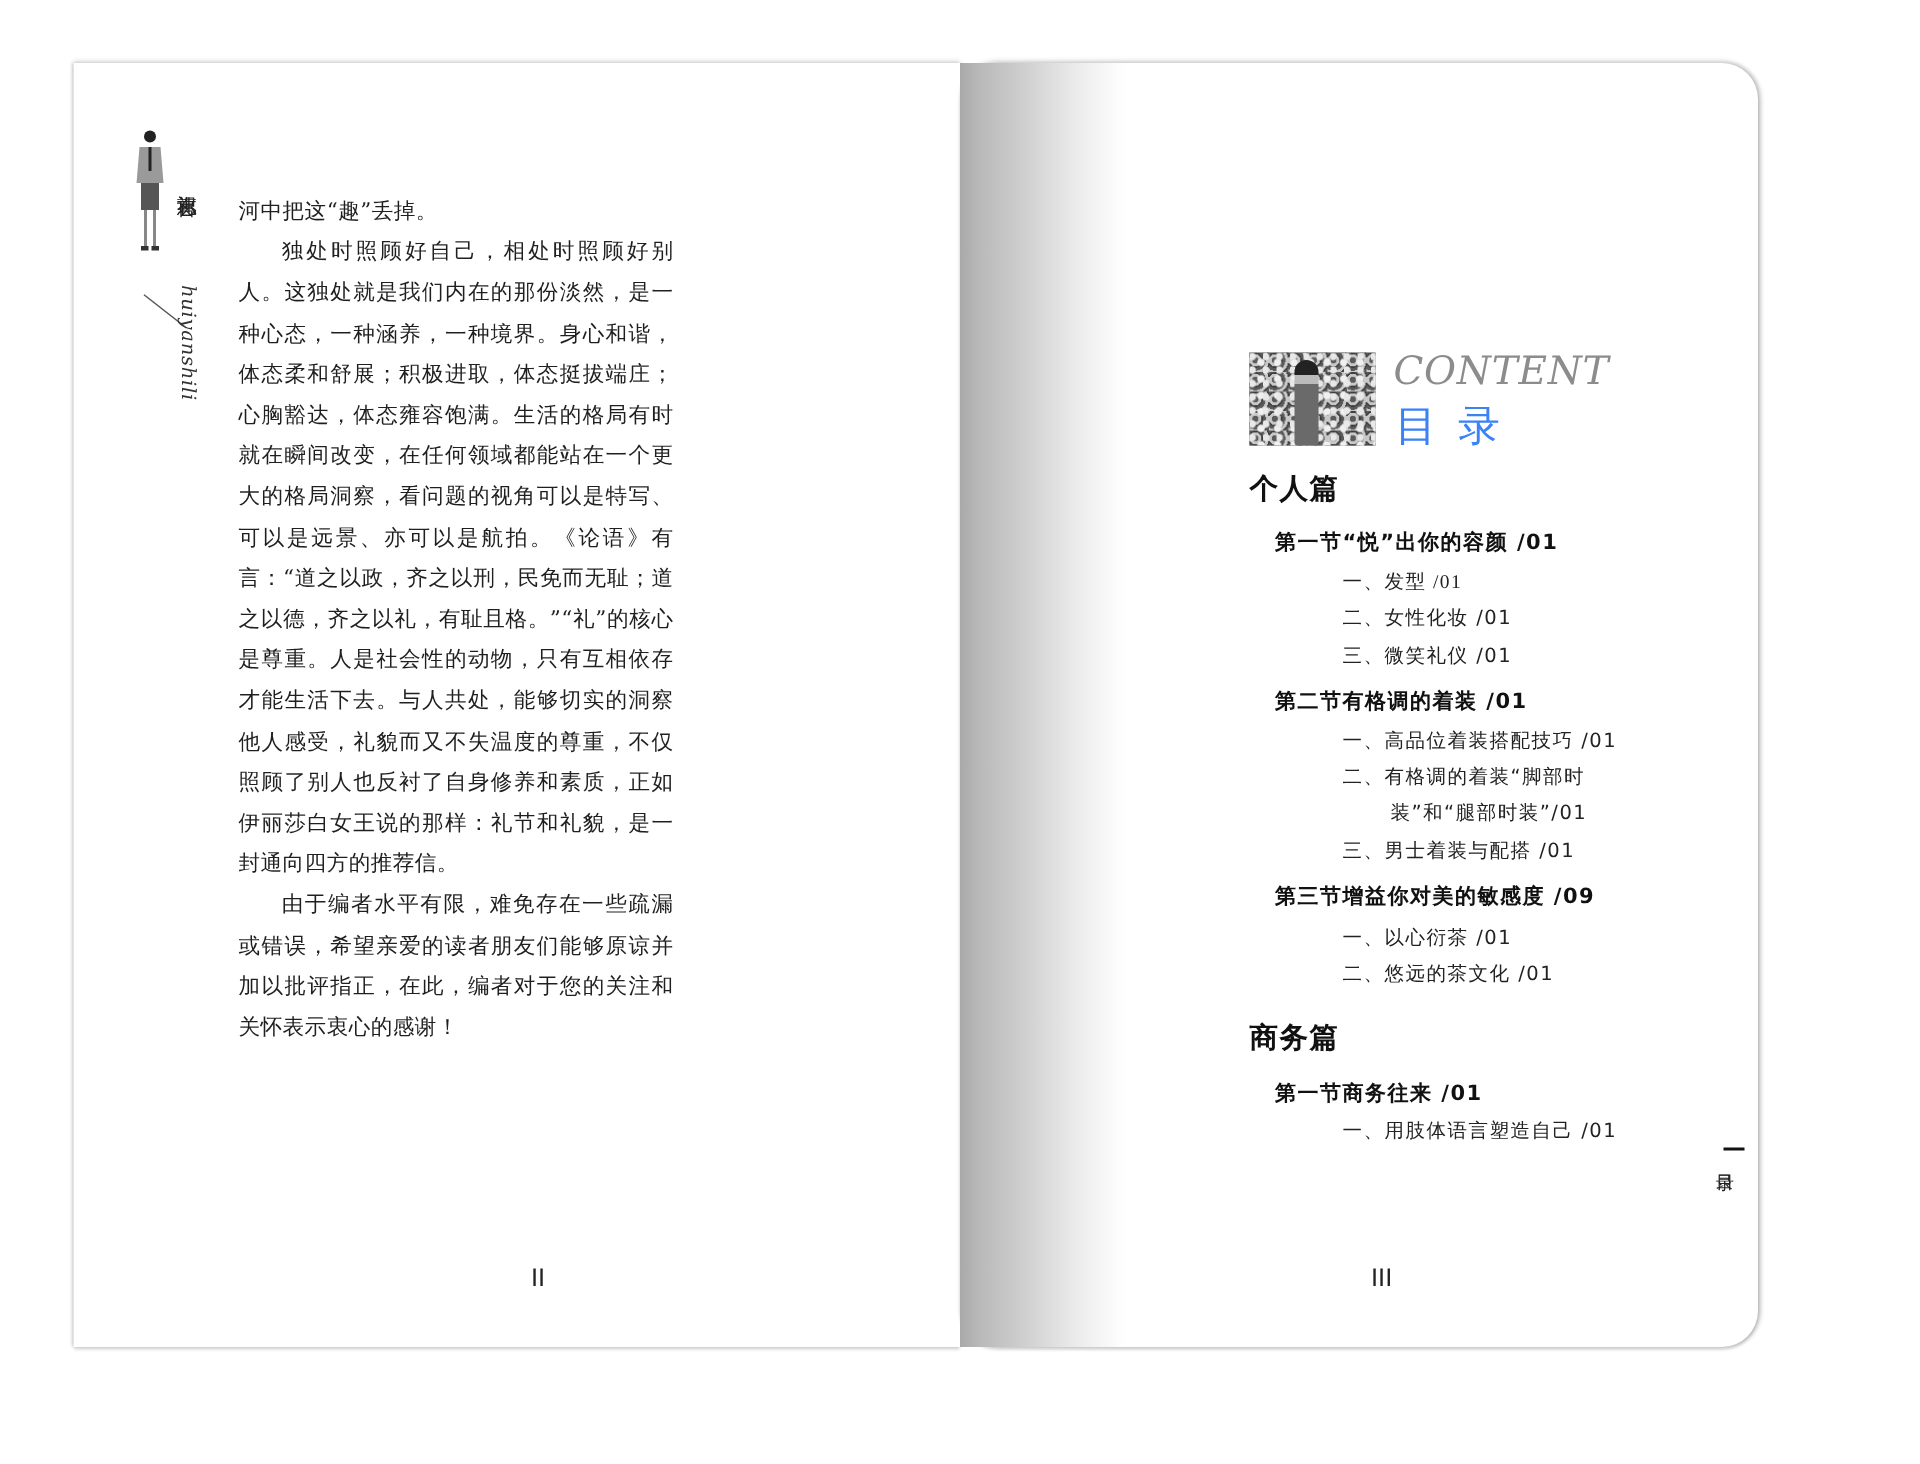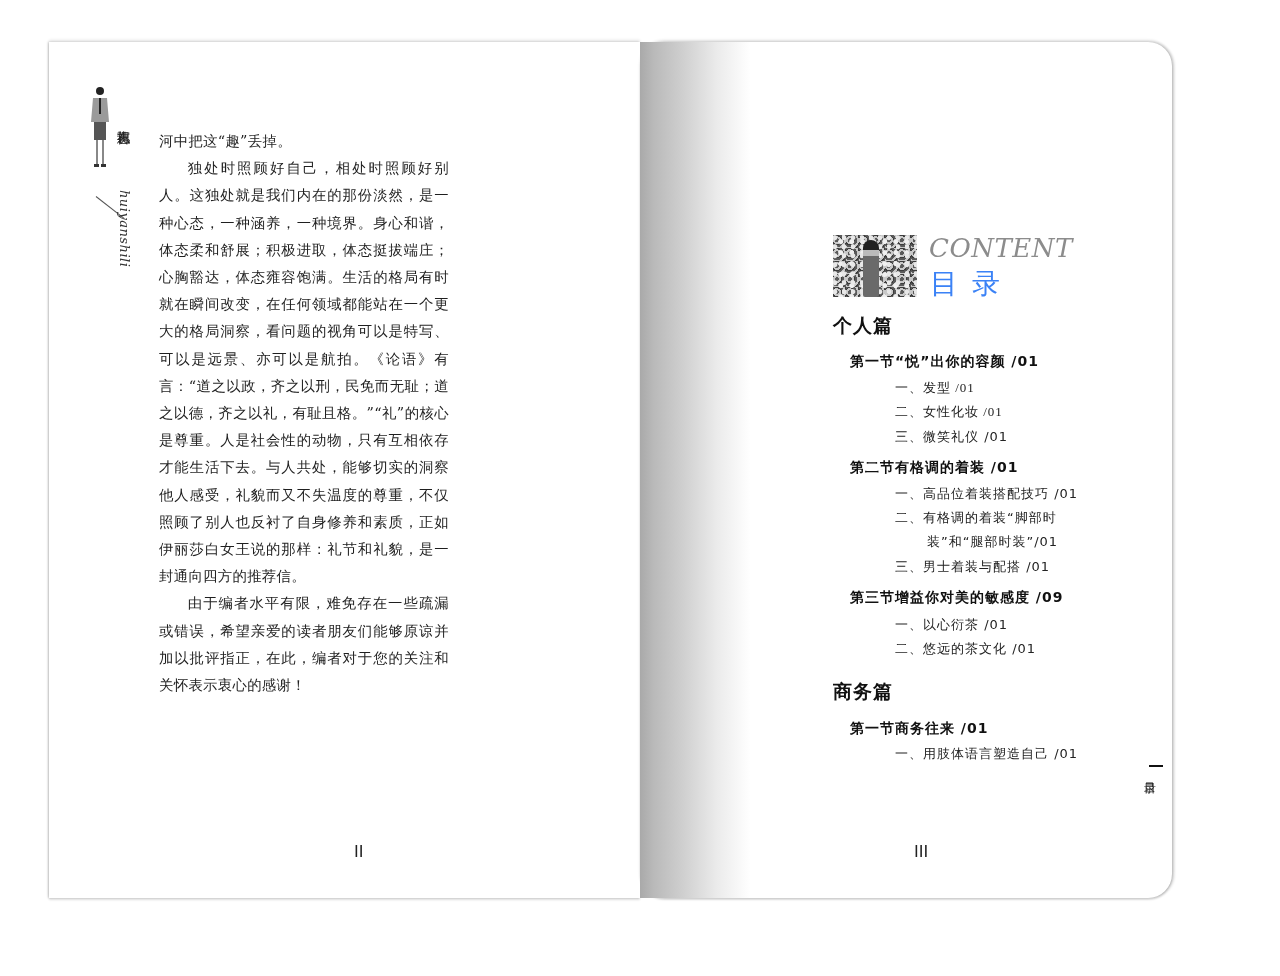--- a/index.html
+++ b/index.html
@@ -130,21 +130,21 @@
         <div class="person"></div>
       </div>
       <div class="toc-en">CONTENT</div>
       <div class="toc-zh">目录</div>
     </div>
 
     <div class="toc" id="toc">
         <div class="part" style="top: 271px;">个人篇</div>
         <div class="section" style="top: 311px;"><span class="sec-no">第一节</span><span>“悦”出你的容颜 /01</span></div>
         <div class="item" style="top: 337px; font-family: Liberation Serif, serif;">一、发型 /01</div>
-        <div class="item" style="top: 361px; font-family: Liberation Serif, serif;">二、女性化妆 /01</div>
+        <div class="item" style="top: 361px;">二、女性化妆 /01</div>
         <div class="item" style="top: 386px;">三、微笑礼仪 /01</div>
         <div class="section" style="top: 417px;"><span class="sec-no">第二节</span><span>有格调的着装 /01</span></div>
         <div class="item" style="top: 443px; text-align: center;">一、高品位着装搭配技巧 /01</div>
         <div class="item" style="top: 467px;">二、有格调的着装“脚部时</div>
         <div class="item cont" style="top: 491px;">装”和“腿部时装”/01</div>
         <div class="item" style="top: 516px;">三、男士着装与配搭 /01</div>
         <div class="section" style="top: 547px;"><span class="sec-no">第三节</span><span>增益你对美的敏感度 /09</span></div>
         <div class="item" style="top: 574px;">一、以心衍茶 /01</div>
         <div class="item" style="top: 598px;">二、悠远的茶文化 /01</div>
         <div class="part" style="top: 637px;">商务篇</div>

